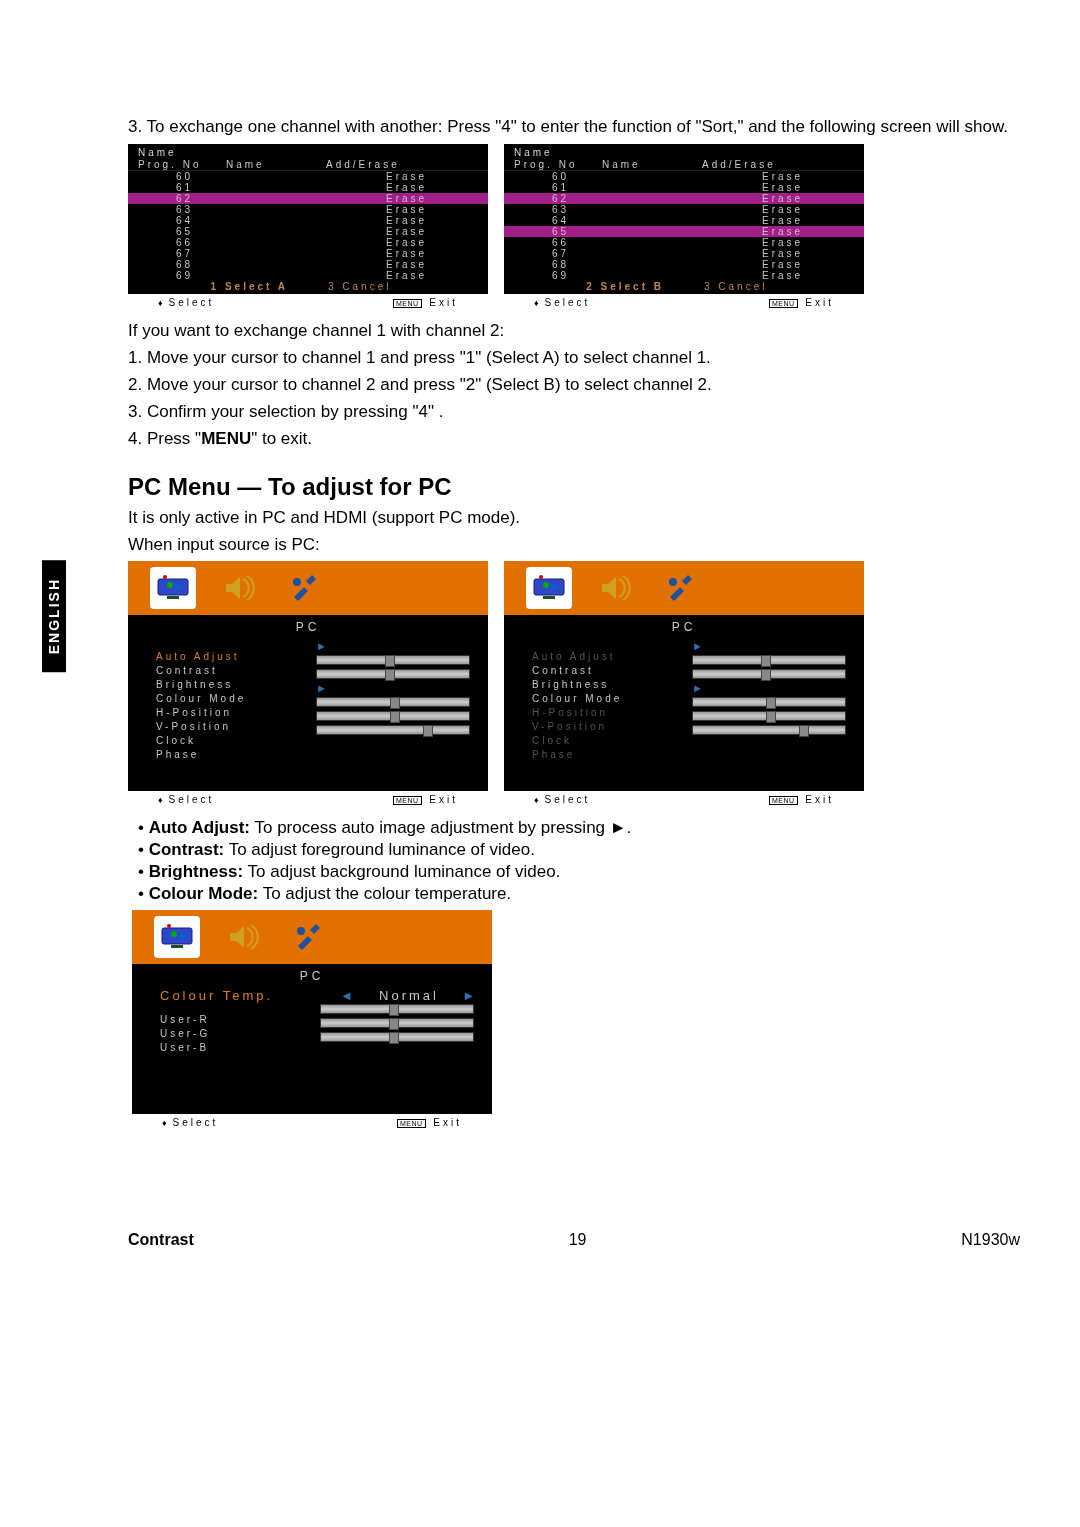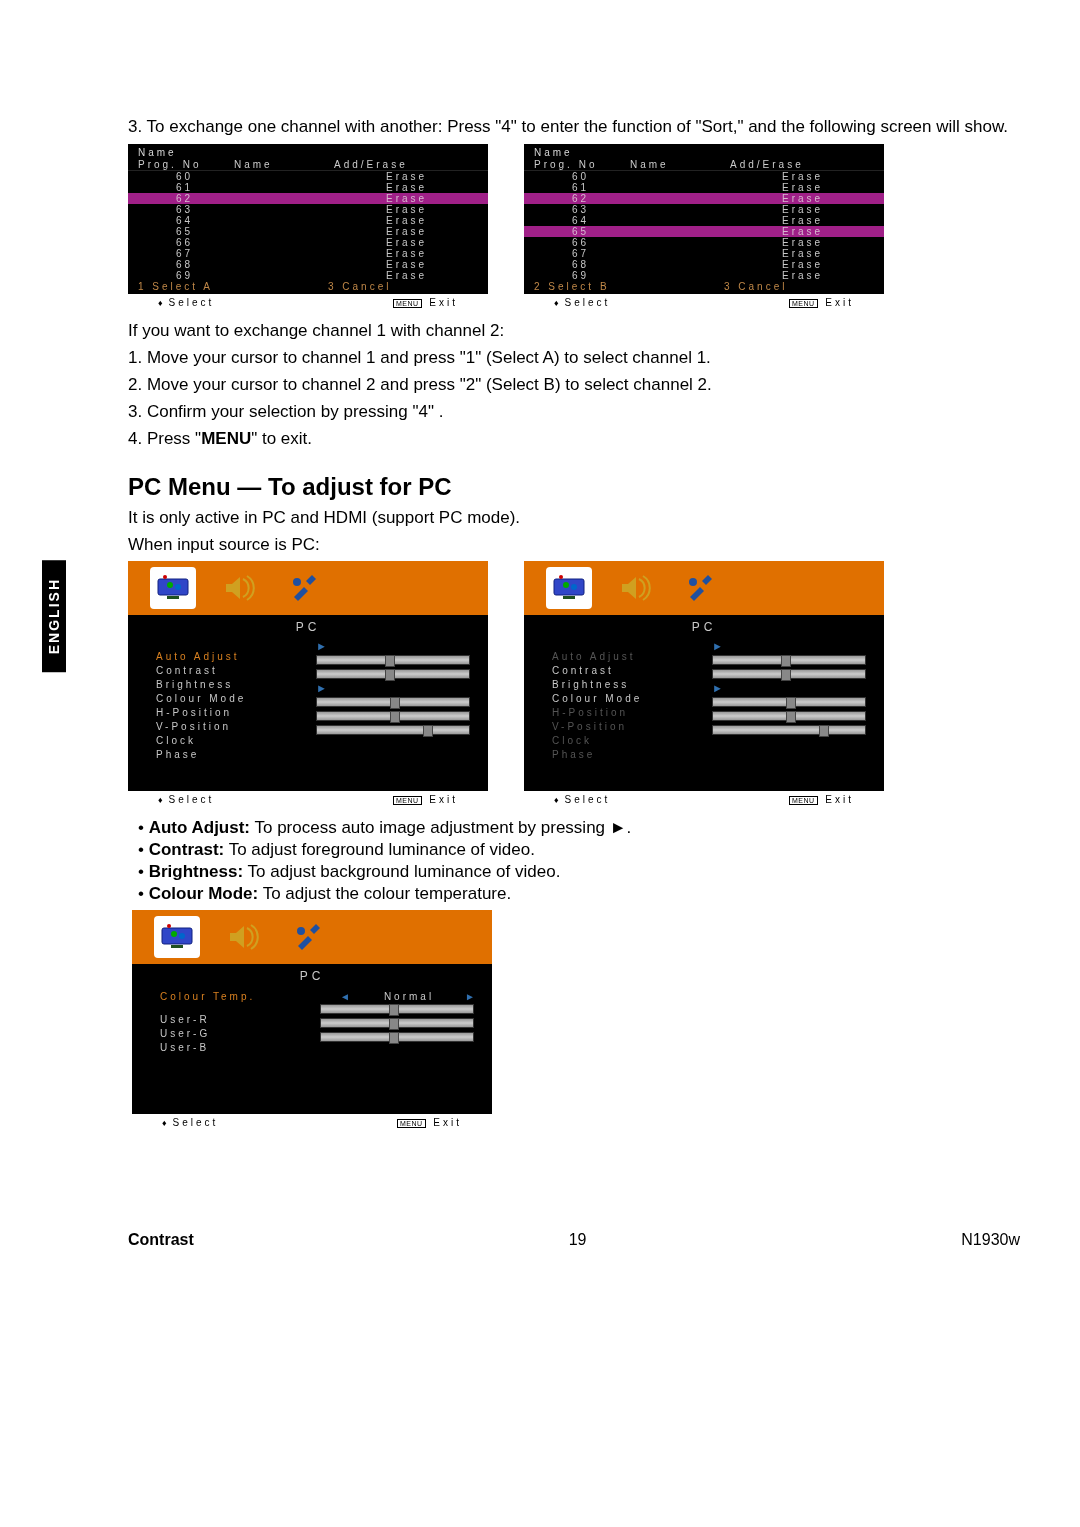--- a/index.html
+++ b/index.html
@@ -23,52 +23,52 @@
     background: #000;
     color: #fff;
     font-size: 14px;
     font-weight: bold;
     letter-spacing: 2px;
     padding: 18px 4px;
     writing-mode: vertical-rl;
     transform: rotate(180deg);
   }
   p { margin: 7px 0; }
-  .row2 { display: flex; gap: 36px; margin: 6px 0 10px 0; }
+  .row2 { display: flex; gap: 16px; margin: 6px 0 10px 0; }
   .osd-sort {
     width: 360px;
     background: #000;
     color: #c8c8c8;
     font-size: 10px;
     letter-spacing: 3px;
   }
   .osd-sort .title { padding: 3px 10px 1px 10px; color: #d8d8d8; }
   .osd-sort .hdr {
     display: flex;
     padding: 0 10px;
     color: #ccc;
     border-bottom: 1px solid #222;
   }
-  .osd-sort .c1 { width: 96px; }
+  .osd-sort .c1 { width: 88px; }
   .osd-sort .c2 { width: 100px; }
   .osd-sort .c3 { flex: 1; }
   .osd-sort .row {
     display: flex;
     padding: 0 20px;
   }
   .osd-sort .row .n { width: 90px; text-align: left; padding-left: 28px;}
   .osd-sort .row .m { width: 90px; }
   .osd-sort .row .a { flex: 1; text-align: left; padding-left: 30px;}
   .osd-sort .hl { background: #a02088; color: #d8b8d0; }
   .osd-sort .sel-row {
     display: flex;
     padding: 0 10px 2px 10px;
     color: #c08848;
   }
-  .osd-sort .sel-row .s1 { width: 150px; text-align:left; }
+  .osd-sort .sel-row .s1 { width: 150px; text-align:right;font-weight:bold; }
   .osd-sort .sel-row .s2 { flex:1; text-align:left; padding-left:40px; }
   .osd-foot {
     background: #fff;
     color: #000;
     display: flex;
     justify-content: space-between;
     padding: 3px 30px;
     font-size: 10px;
     letter-spacing: 3px;
   }
@@ -150,23 +150,23 @@
   .osd-pc .opt-dim { color: #555; }
   .osd-pc .spacer { height: 40px; }
 
   .bullets { margin: 6px 0; }
   .bullets .b { margin: 2px 0; padding-left: 10px; }
   .bullets .b::before { content: "• "; }
   .bullets b { font-weight: bold; }
 
   .osd-pc .val-row {
      display:flex;
-     align-items:flex-end;
+     align-items:center;
      padding: 0 14px 0 28px;
-     font-size:10px;
+     font-size:13px;
      letter-spacing:3px;
      height:14px;
   }
   .osd-pc .val-row.sel { color:#d88020; }
   .osd-pc .val-row .lab { width:180px; }
   .osd-pc .val-row .nav { flex:1; display:flex; align-items:center; justify-content:space-between; color:#3070b0;}
   .osd-pc .val-row .nav .val { color:#c8c8c8; letter-spacing:3px;}
 
   .footer {
     display:flex;

